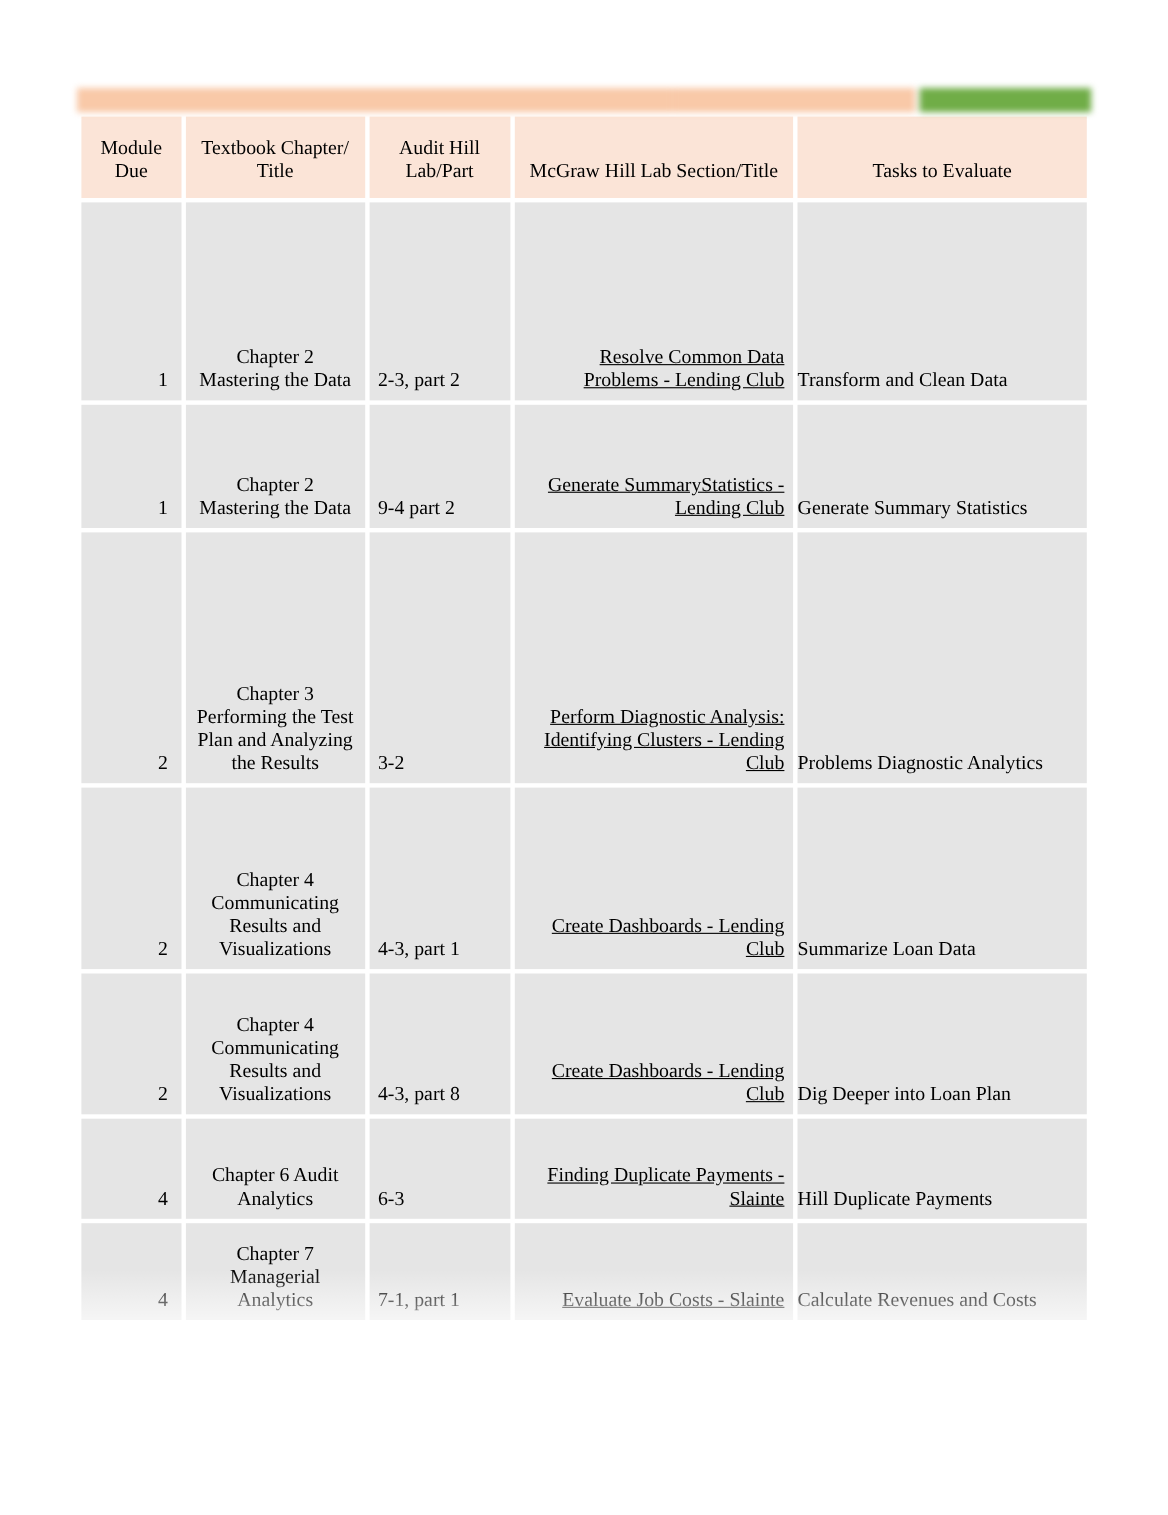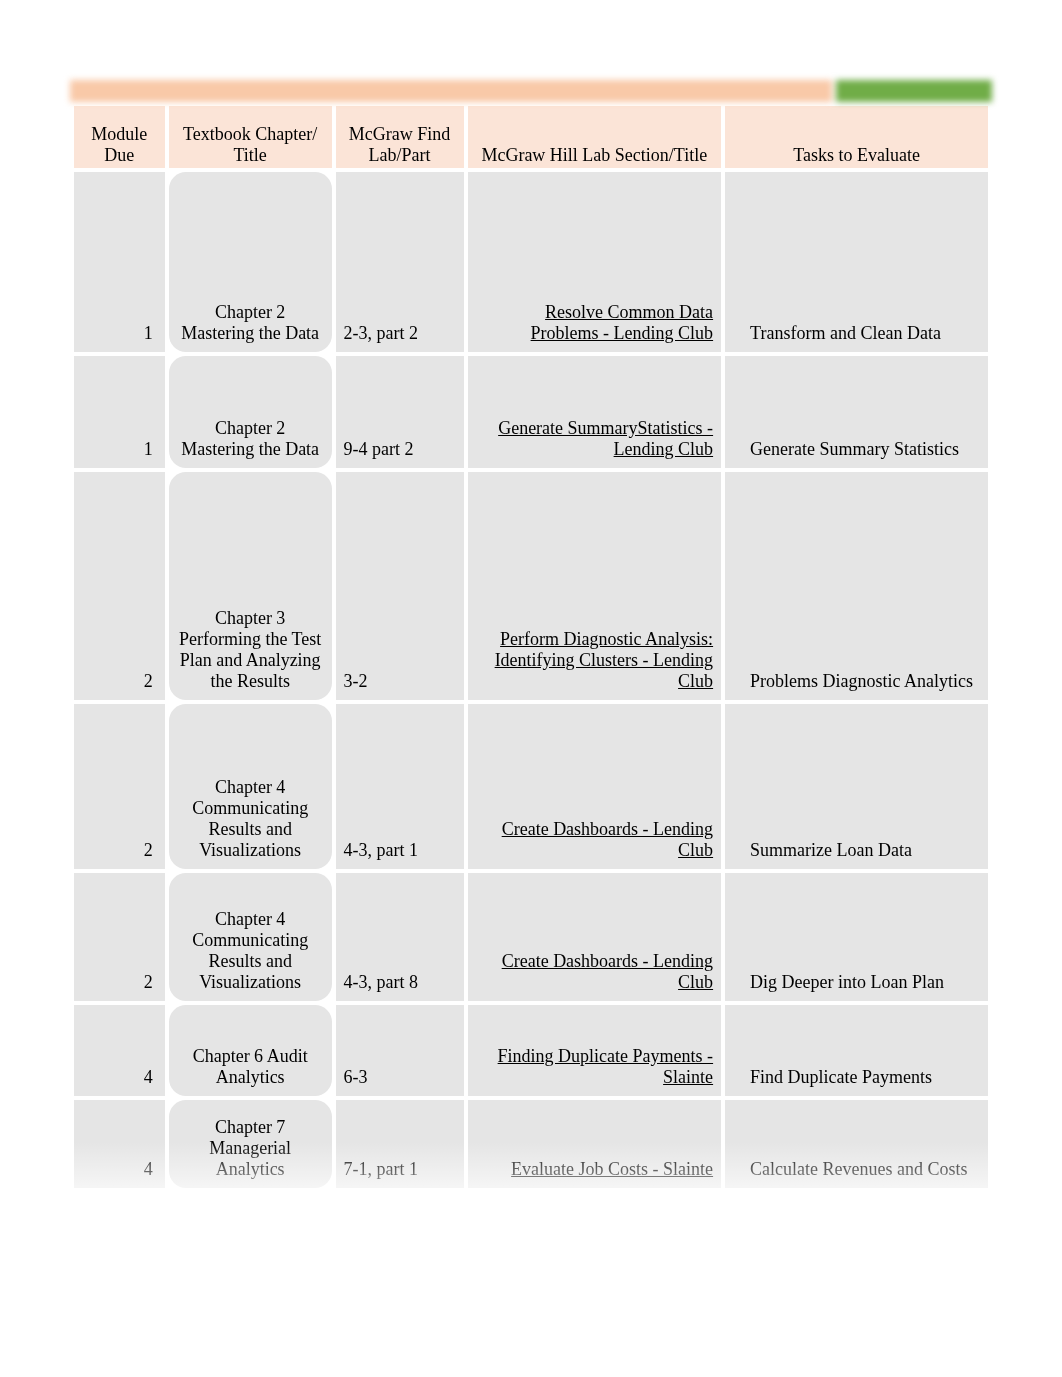--- a/index.html
+++ b/index.html
@@ -39,52 +39,51 @@
       border-spacing: 4px;
       width: 100%;
       table-layout: fixed;
     }
     th {
       background: #fbe4d7;
       font-weight: normal;
       font-size: 18px;
       text-align: center;
       vertical-align: bottom;
-      padding: 18px 6px 2px 6px;
+      padding: 18px 6px 14px 6px;
       color: #000;
     }
     td {
       background: #e5e5e5;
       font-size: 18px;
       vertical-align: bottom;
       padding: 10px 8px 8px 8px;
       color: #000;
     }
     col.c1 { width: 78px; }
     col.c2 { width: 140px; }
     col.c3 { width: 110px; }
     col.c4 { width: 218px; }
     col.c5 { width: 226px; }
     td.col-module {
       text-align: right;
       padding-right: 12px;
     }
     td.col-chapter {
       text-align: center;
-      border-radius: 17px;
     }
     td.col-lab {
     }
     td.col-section {
       text-align: right;
       text-decoration: underline;
     }
     td.col-tasks {
       text-align: left;
-      padding-left: 25px;
+      padding-left: 0;
     }
     tr.r0 td { height: 180px; }
     tr.r1 td { height: 112px; }
     tr.r2 td { height: 228px; }
     tr.r3 td { height: 165px; }
     tr.r4 td { height: 128px; }
     tr.r5 td { height: 91px; }
     tr.r6 td { height: 88px; }
     .bottom-fade {
       position: absolute;
@@ -110,21 +109,21 @@
       <col class="c1">
         <col class="c2">
         <col class="c3">
         <col class="c4">
         <col class="c5">
     </colgroup>
     <thead>
       <tr>
         <th>Module Due</th>
         <th>Textbook Chapter/ Title</th>
-        <th>McGraw Find Lab/Part</th>
+        <th>Audit Hill Lab/Part</th>
         <th>McGraw Hill Lab Section/Title</th>
         <th>Tasks to Evaluate</th>
       </tr>
     </thead>
     <tbody>
       <tr class="r0">
         <td class="col-module">1</td>
         <td class="col-chapter">Chapter 2 Mastering the Data</td>
         <td class="col-lab">2-3, part 2</td>
         <td class="col-section">Resolve Common Data Problems - Lending Club</td>
@@ -156,21 +155,21 @@
         <td class="col-chapter">Chapter 4 Communicating Results and Visualizations</td>
         <td class="col-lab">4-3, part 8</td>
         <td class="col-section">Create Dashboards - Lending Club</td>
         <td class="col-tasks">Dig Deeper into Loan Plan</td>
       </tr>
       <tr class="r5">
         <td class="col-module">4</td>
         <td class="col-chapter">Chapter 6 Audit Analytics</td>
         <td class="col-lab">6-3</td>
         <td class="col-section">Finding Duplicate Payments - Slainte</td>
-        <td class="col-tasks">Find Duplicate Payments</td>
+        <td class="col-tasks">Hill Duplicate Payments</td>
       </tr>
       <tr class="r6">
         <td class="col-module">4</td>
         <td class="col-chapter">Chapter 7 Managerial Analytics</td>
         <td class="col-lab">7-1, part 1</td>
         <td class="col-section">Evaluate Job Costs - Slainte</td>
         <td class="col-tasks">Calculate Revenues and Costs</td>
       </tr>
     </tbody>
   </table>

